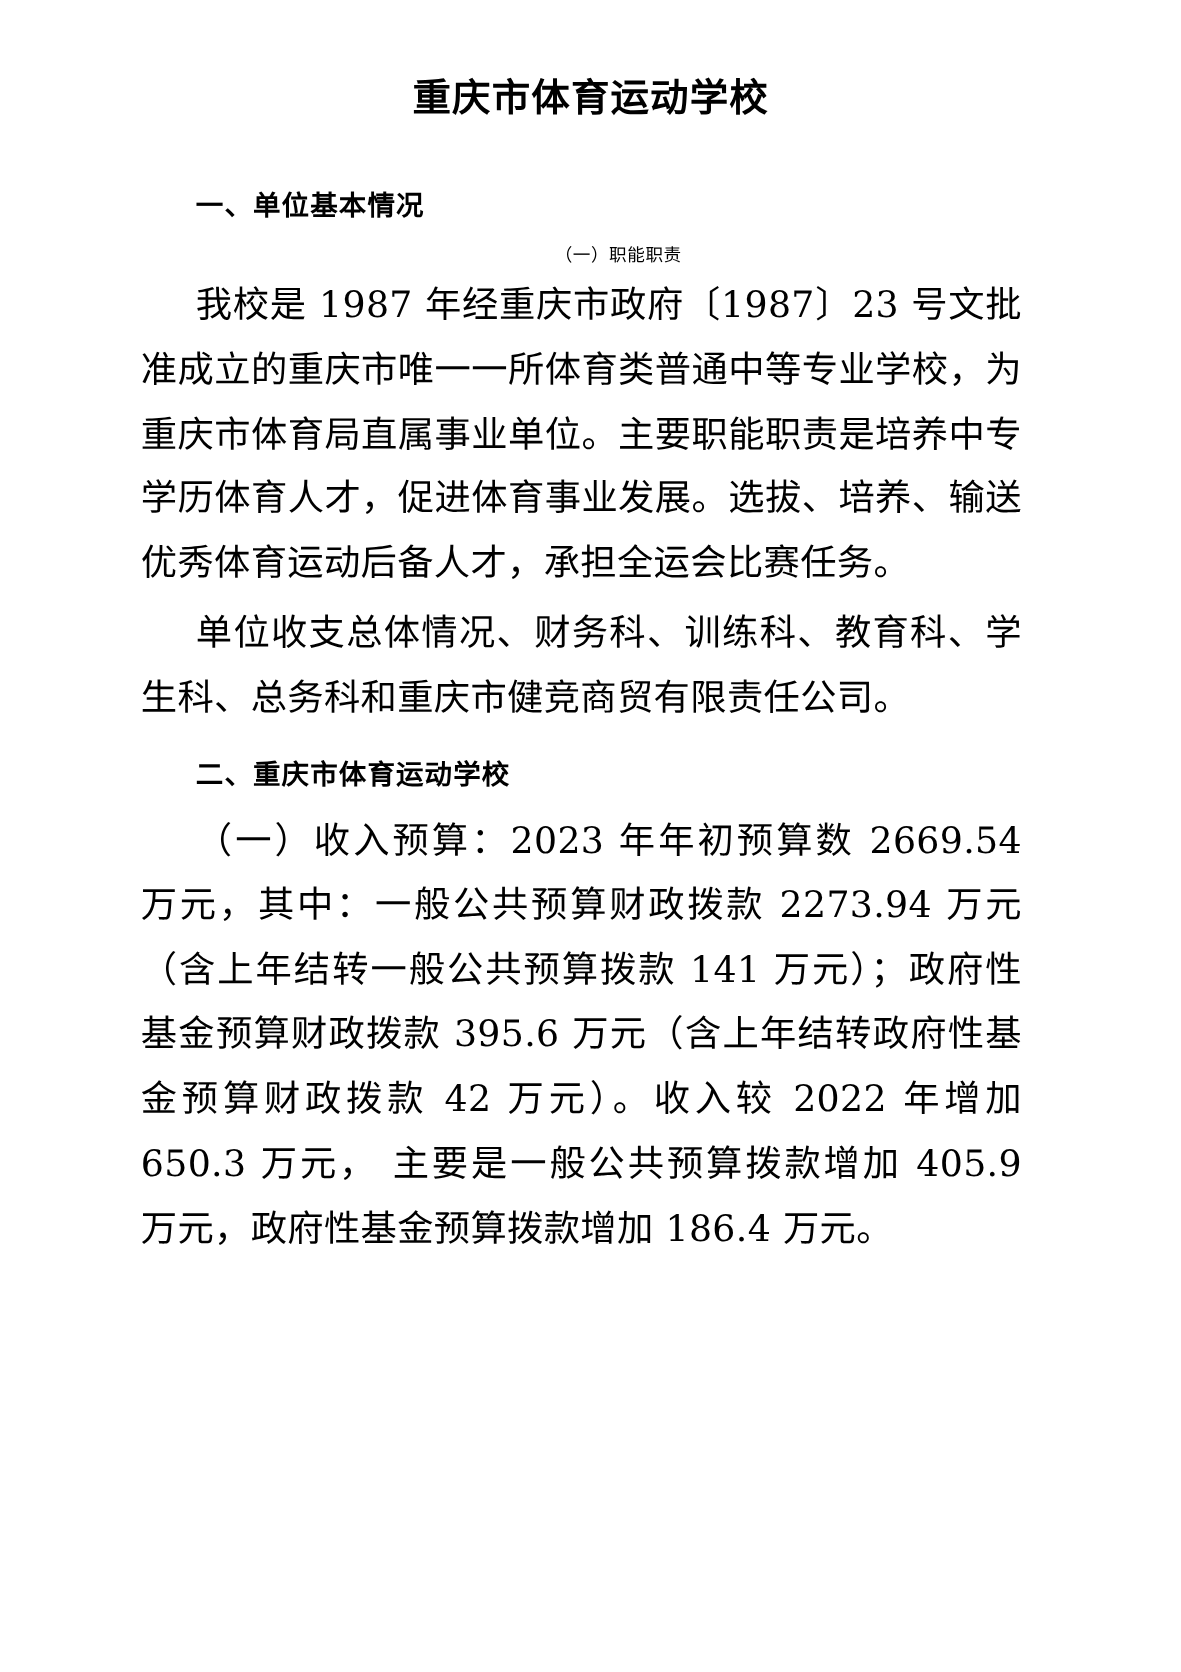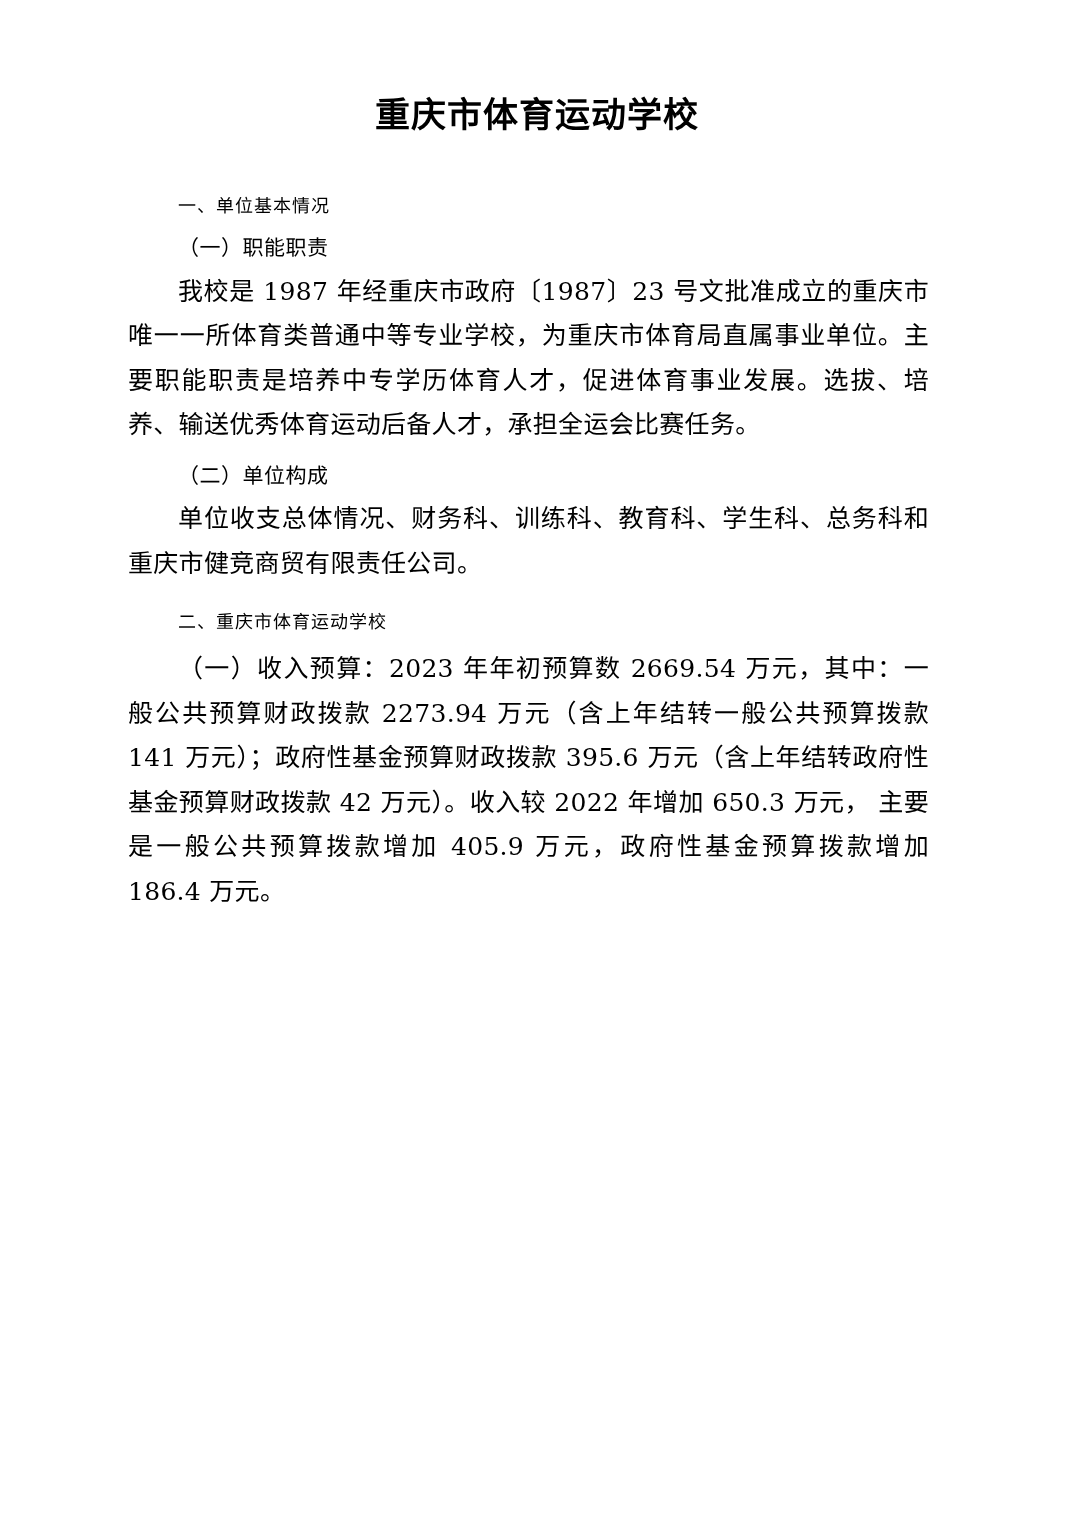--- a/index.html
+++ b/index.html
@@ -12,52 +12,53 @@
     height: 1520px;
     font-family: "DejaVu Serif", "Liberation Serif", serif;
     color: #000000;
     overflow: hidden;
   }
   .page {
     position: relative;
     width: 1074px;
     height: 1520px;
     box-sizing: border-box;
-    padding: 89px 128px 60px 128px;
+    padding: 64px 128px 60px 128px;
     background: #ffffff;
   }
   .doc-title {
     text-align: center;
     font-weight: bold;
     font-size: 35px;
     line-height: 1.5;
     letter-spacing: 1px;
     margin: 0 0 50px 0;
     font-family: "DejaVu Serif", "Liberation Serif", serif;
   }
   .doc-title .line {
     display: block;
   }
   .section-heading {
-    font-weight: normal;
-    font-size: 18px;
+    font-weight: bold;
+    font-size: 25px;
     line-height: 1.6;
     margin: 22px 0 10px 0;
     text-indent: 50px;
     letter-spacing: 1px;
   }
   .sub-heading {
-    font-size: 21px;
+    font-size: 16px;
     line-height: 1.6;
     margin: 12px 0 4px 0;
     text-indent: 50px;
     letter-spacing: 0.5px;
+    text-align: center;
   }
   .para {
-    font-size: 25px;
+    font-size: 33px;
     line-height: 1.78;
     margin: 4px 17px 4px 0;
     text-indent: 50px;
     text-align: justify;
     text-justify: inter-ideograph;
     letter-spacing: 0.3px;
   }
   .para.tight {
     margin-top: 2px;
   }
@@ -70,21 +71,20 @@
   <h1 class="doc-title">
     <span class="line">重庆市体育运动学校</span>
   </h1>
 
   <div class="section-heading">一、单位基本情况</div>
 
   <div class="sub-heading">（一）职能职责</div>
 
   <p class="para">我校是 1987 年经重庆市政府〔1987〕23 号文批准成立的重庆市唯一一所体育类普通中等专业学校，为重庆市体育局直属事业单位。主要职能职责是培养中专学历体育人才，促进体育事业发展。选拔、培养、输送优秀体育运动后备人才，承担全运会比赛任务。</p>
 
-  <div class="sub-heading">（二）单位构成</div>
 
   <p class="para tight">单位收支总体情况、财务科、训练科、教育科、学生科、总务科和重庆市健竞商贸有限责任公司。</p>
 
   <div class="section-heading">二、重庆市体育运动学校</div>
 
   <p class="para">（一）收入预算：2023 年年初预算数 2669.54 万元，其中：一般公共预算财政拨款 2273.94 万元（含上年结转一般公共预算拨款 141 万元）；政府性基金预算财政拨款 395.6 万元（含上年结转政府性基金预算财政拨款 42 万元）。收入较 2022 年增加 650.3 万元， 主要是一般公共预算拨款增加 405.9 万元，政府性基金预算拨款增加 186.4 万元。</p>
 
 
 </div>
 

